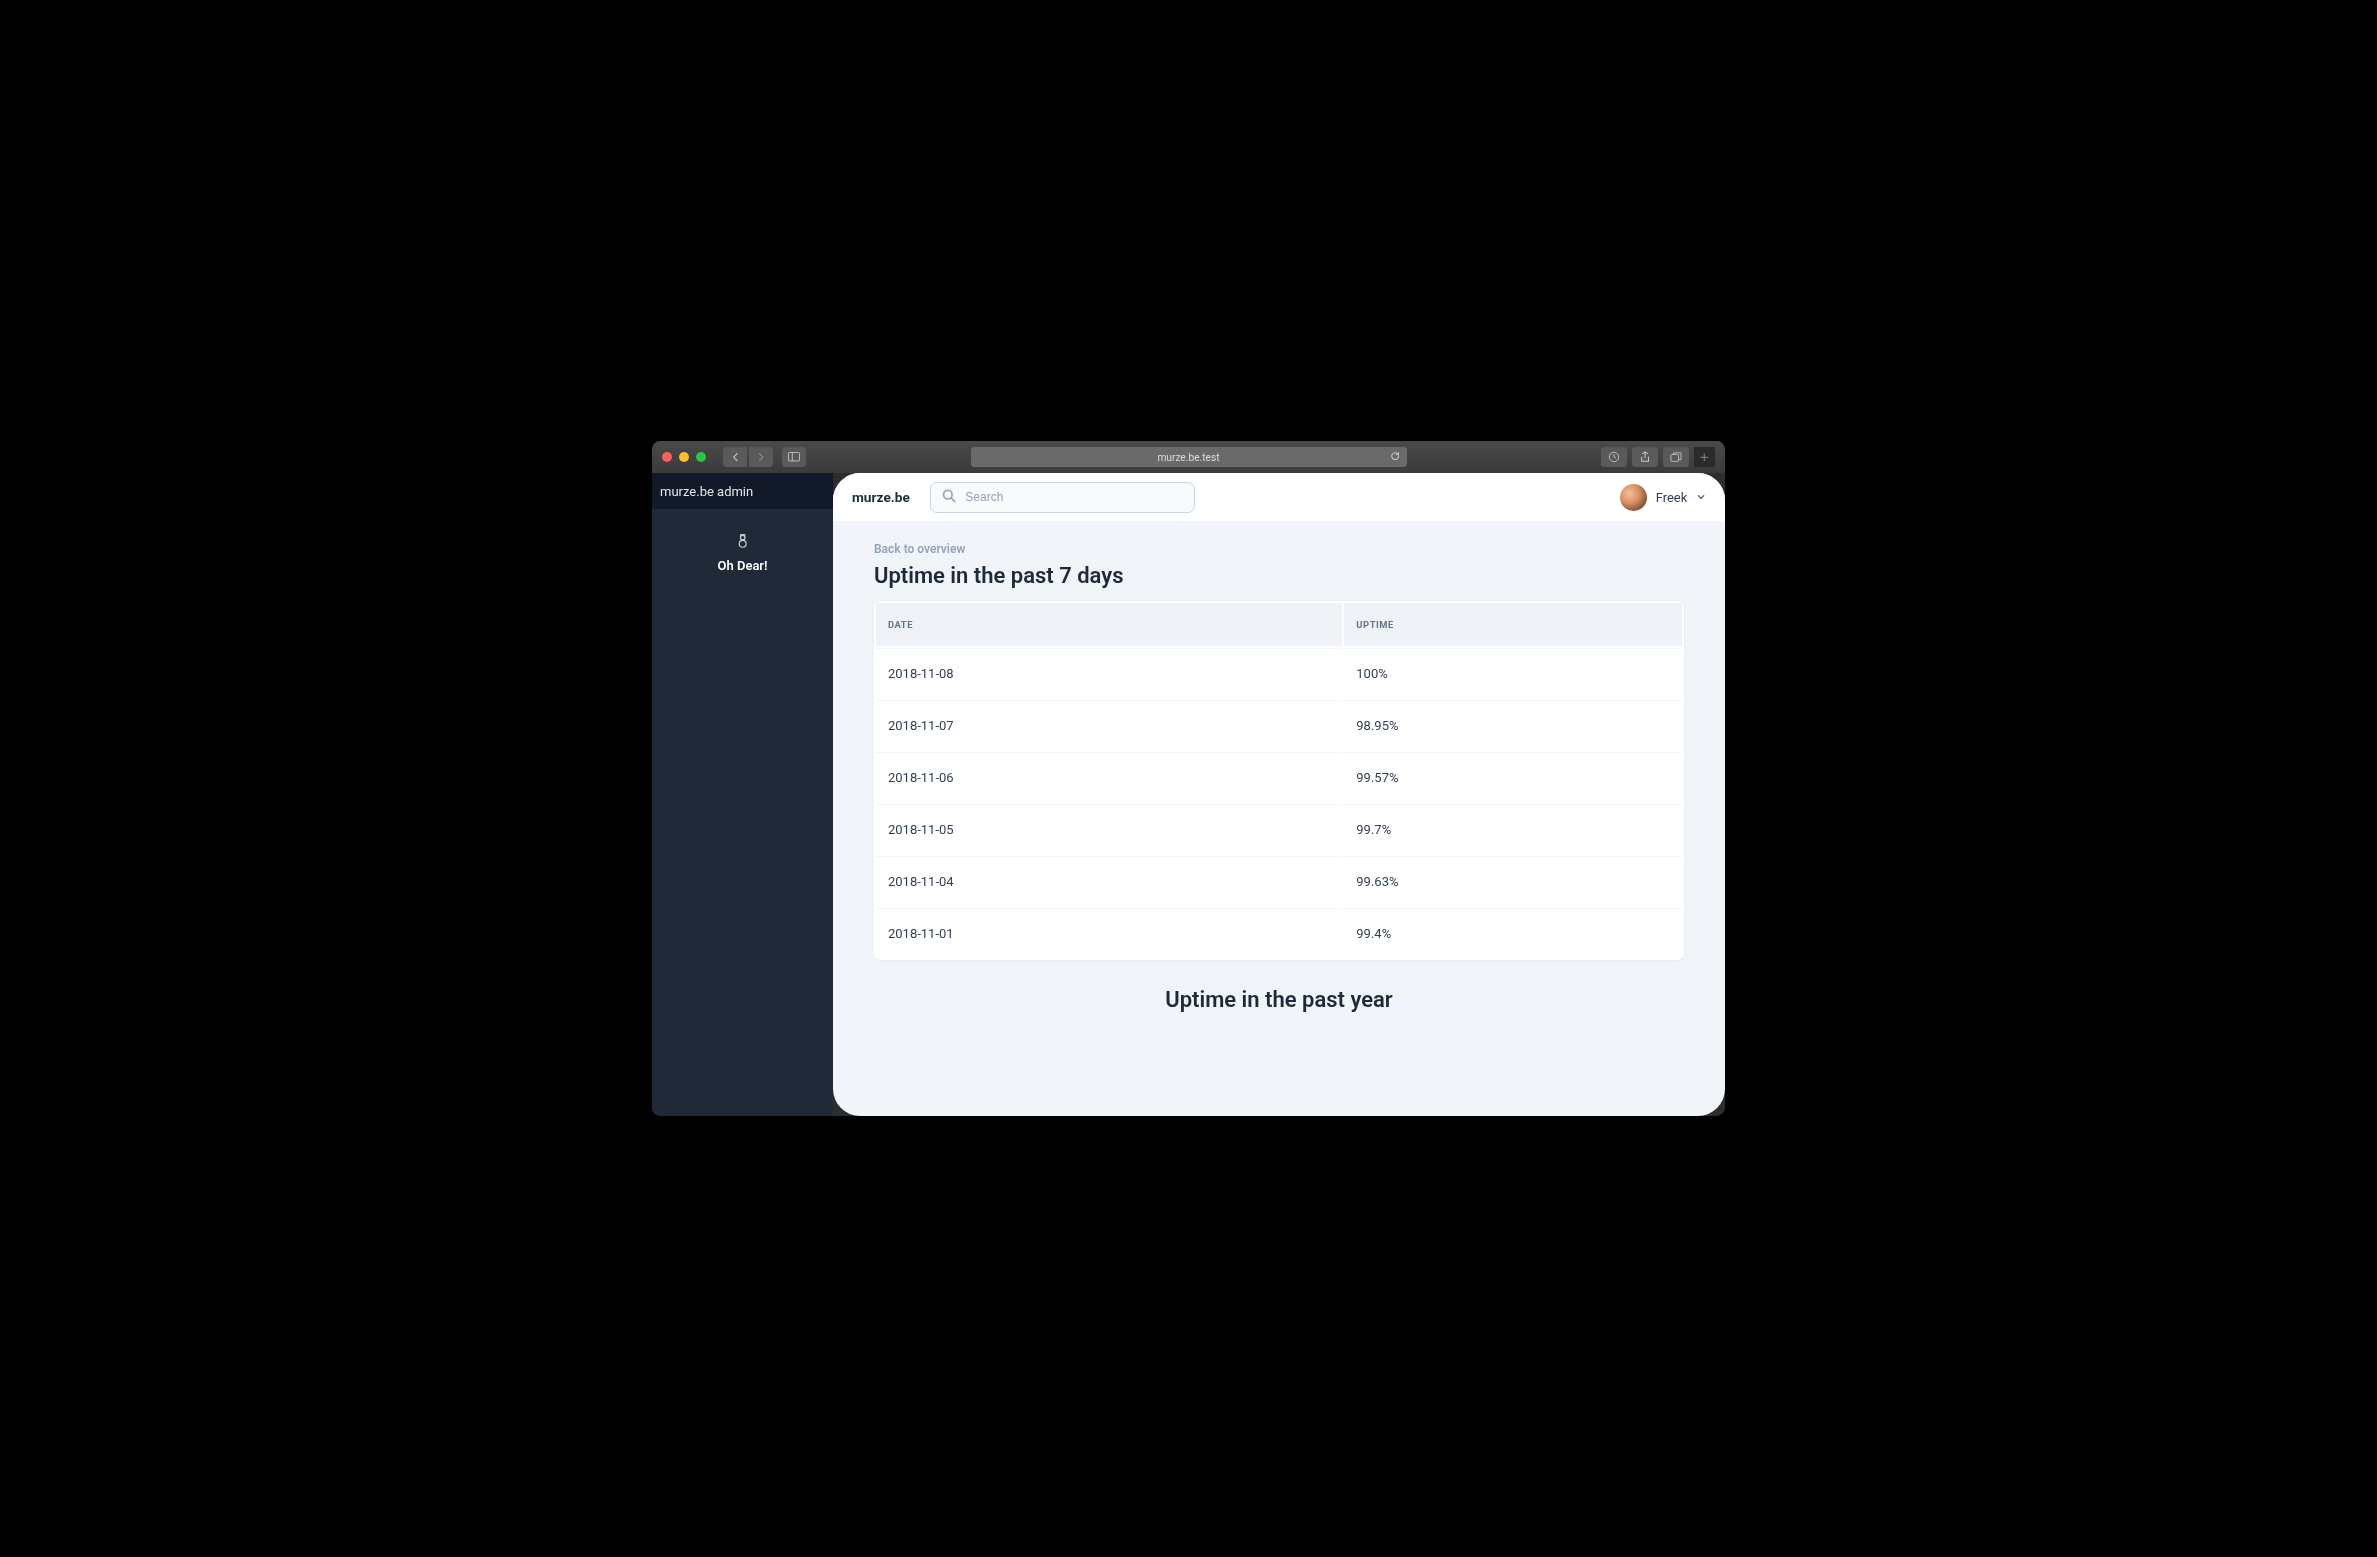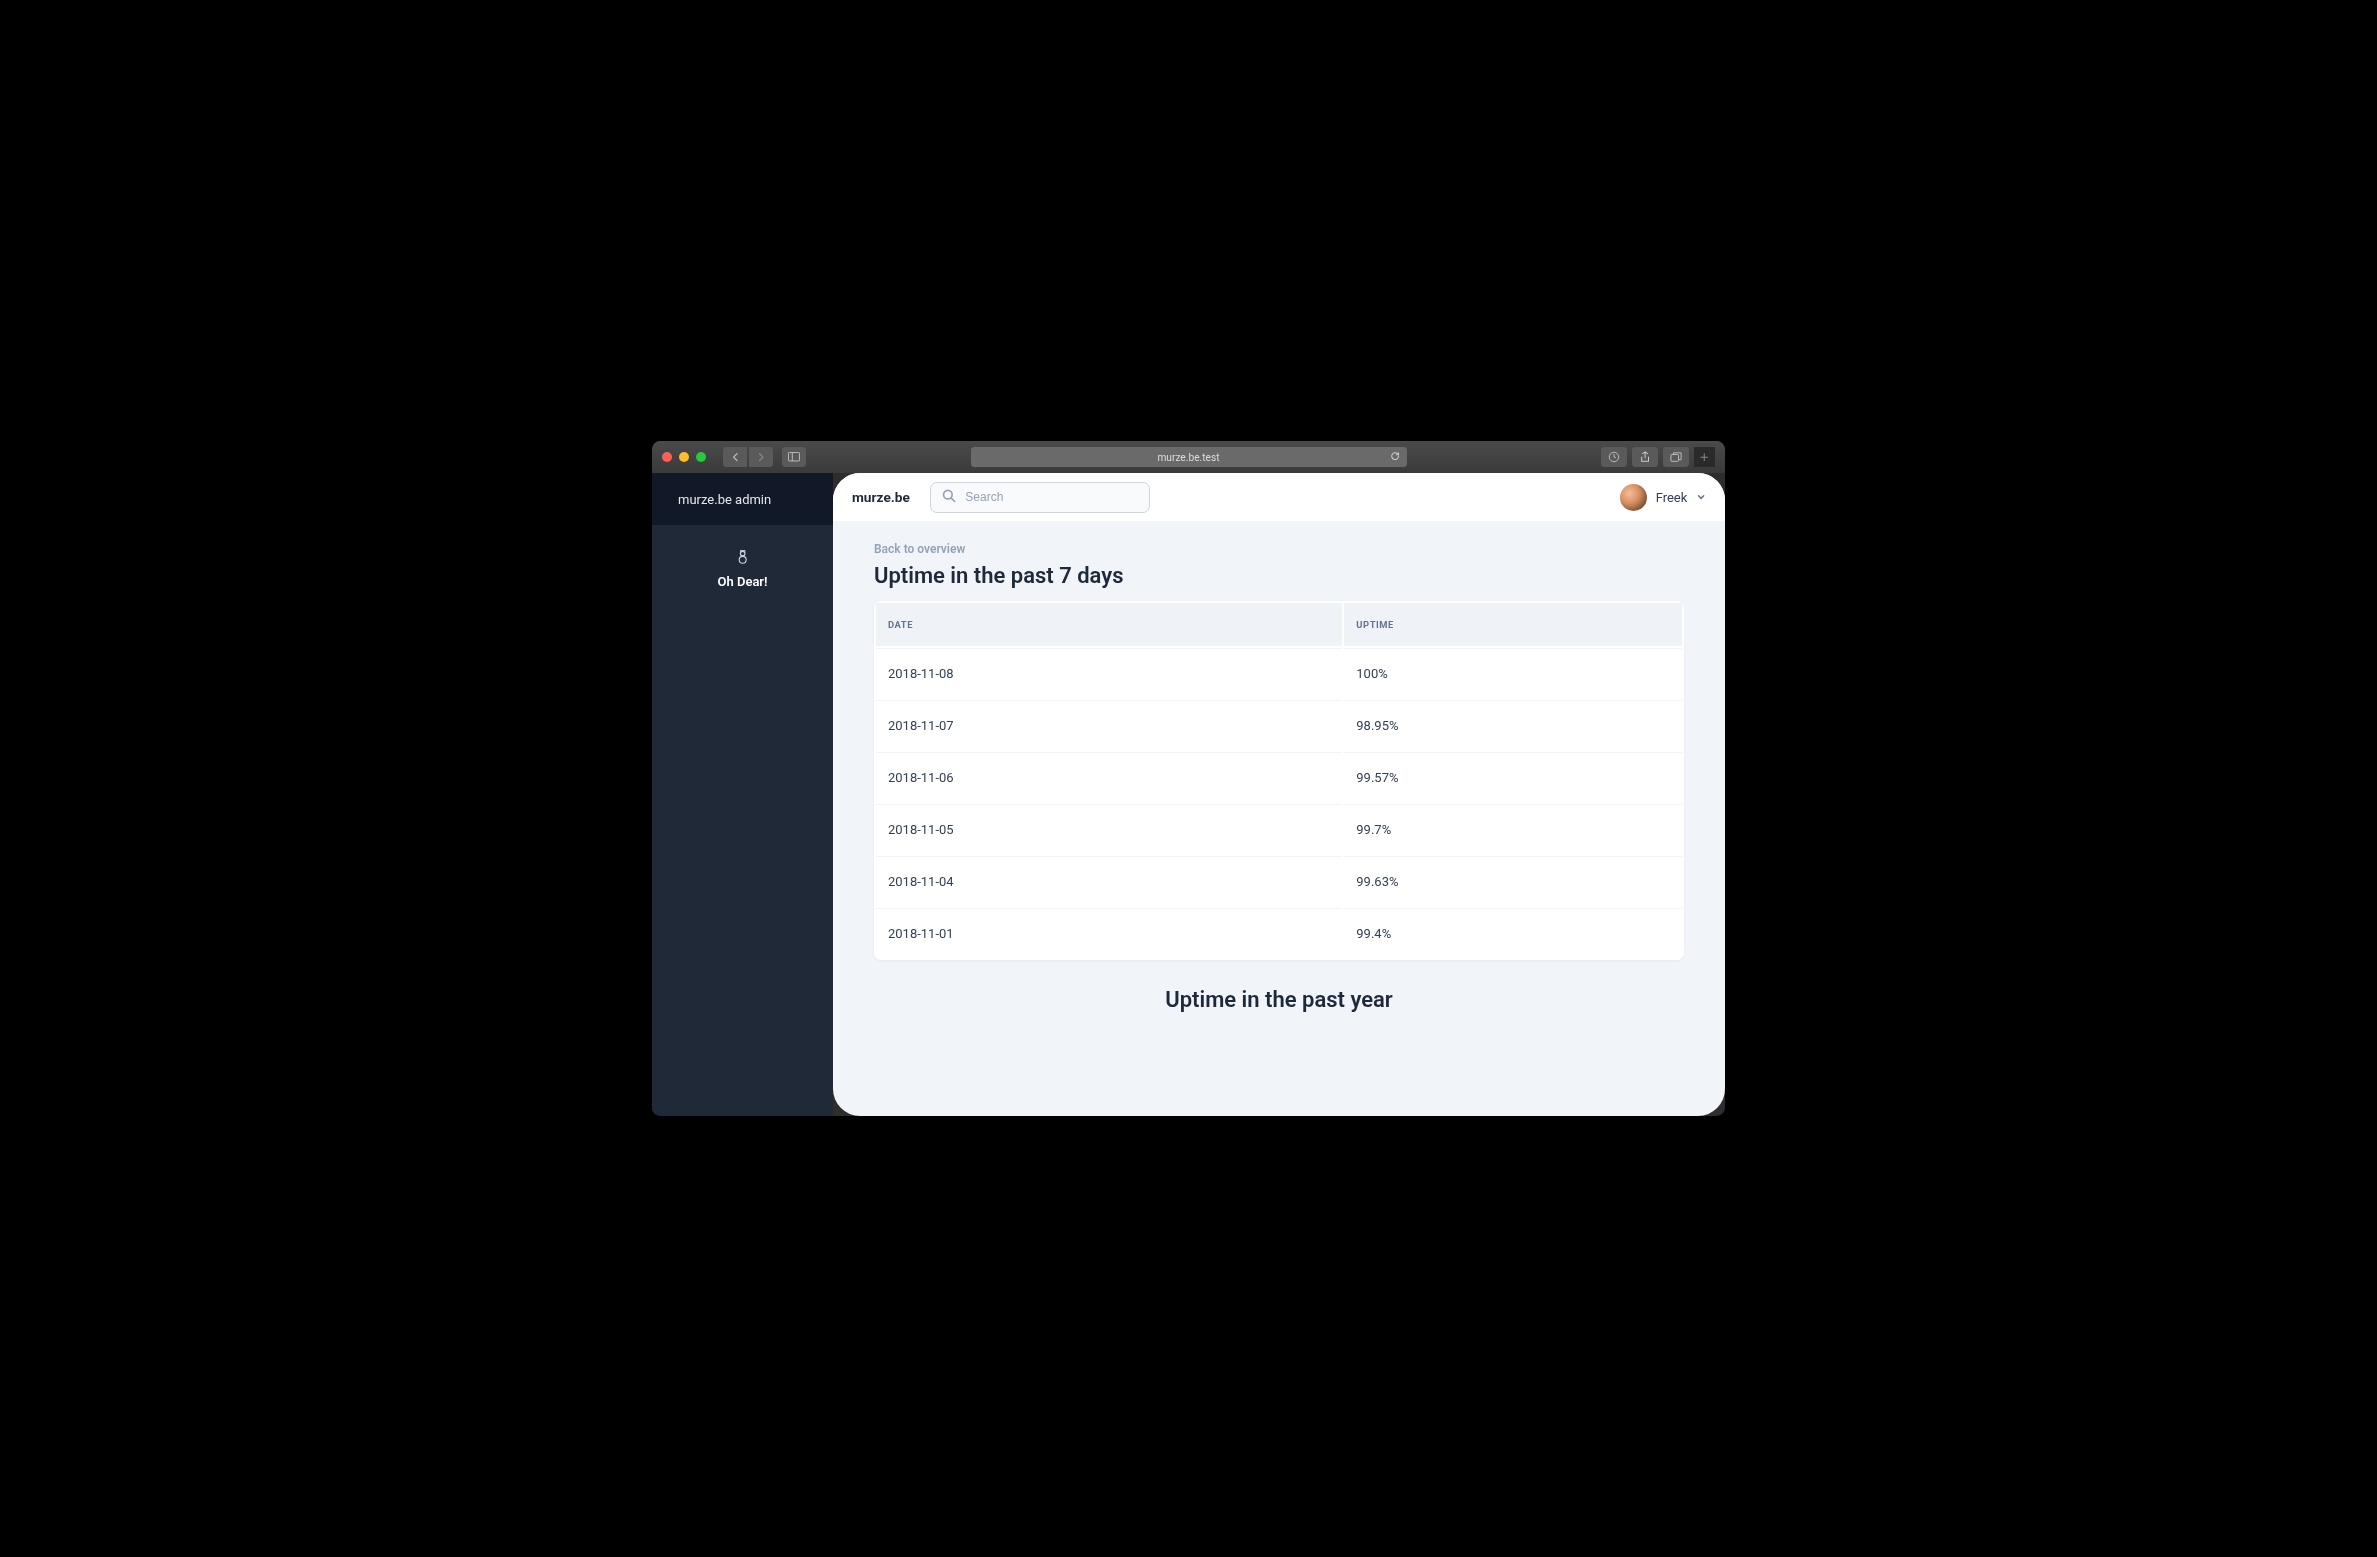--- a/index.html
+++ b/index.html
@@ -119,25 +119,25 @@
       overflow: hidden;
     }
     .sidebar {
       width: 181px;
       background: #1f2937;
       display: flex;
       flex-direction: column;
       flex-shrink: 0;
     }
     .sidebar-header {
-      height: 52px;
+      height: 36px;
       background: #111827;
       display: flex;
       align-items: center;
-      padding: 0 26px;
+      padding: 0 8px;
       color: #e5e7eb;
       font-size: 13px;
     }
     .sidebar-nav {
       padding: 17px 15.4px;
     }
     .sidebar-item {
       display: flex;
       align-items: center;
       gap: 10.2px;
@@ -170,21 +170,21 @@
     }
     .app-title {
       font-weight: 700;
       font-size: 13.7px;
       color: #1e293b;
     }
     .search-wrap {
       position: relative;
     }
     .search-input {
-      width: 220px;
+      width: 265px;
       height: 31px;
       border: 0.9px solid #cbd5e1;
       background: #f8fafc;
       border-radius: 6.8px;
       padding: 0 0 0 34px;
       font-size: 12px;
       color: #475569;
       outline: none;
     }
     .search-input::placeholder { color: #94a3b8; }

